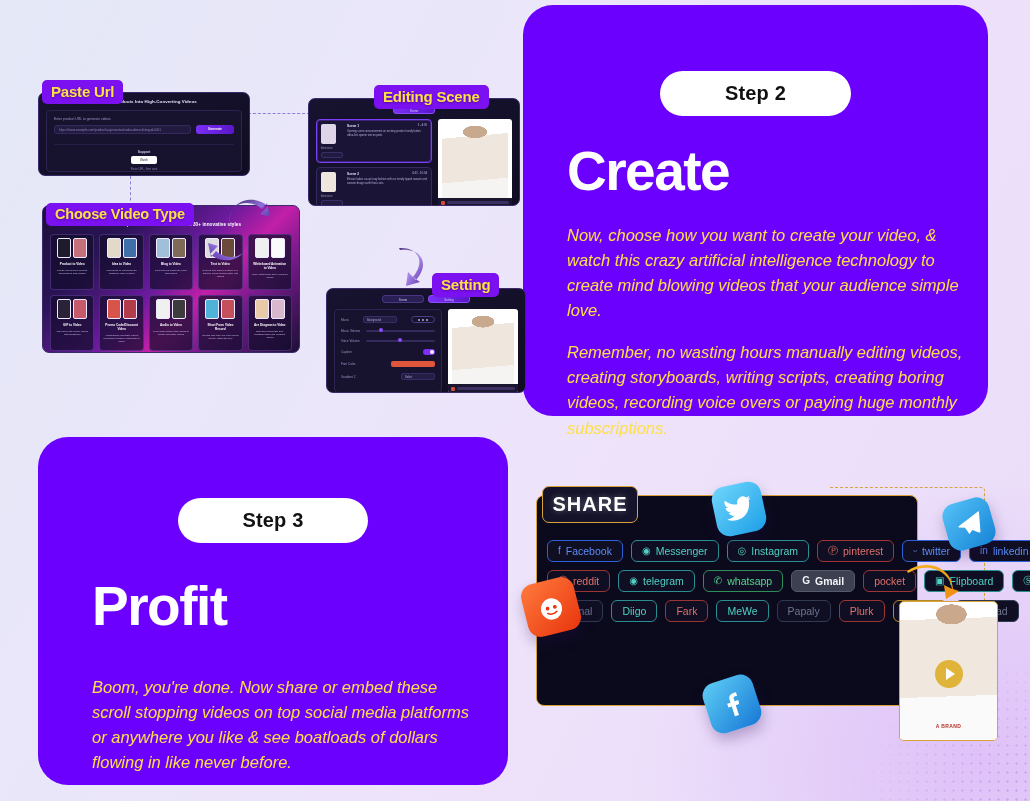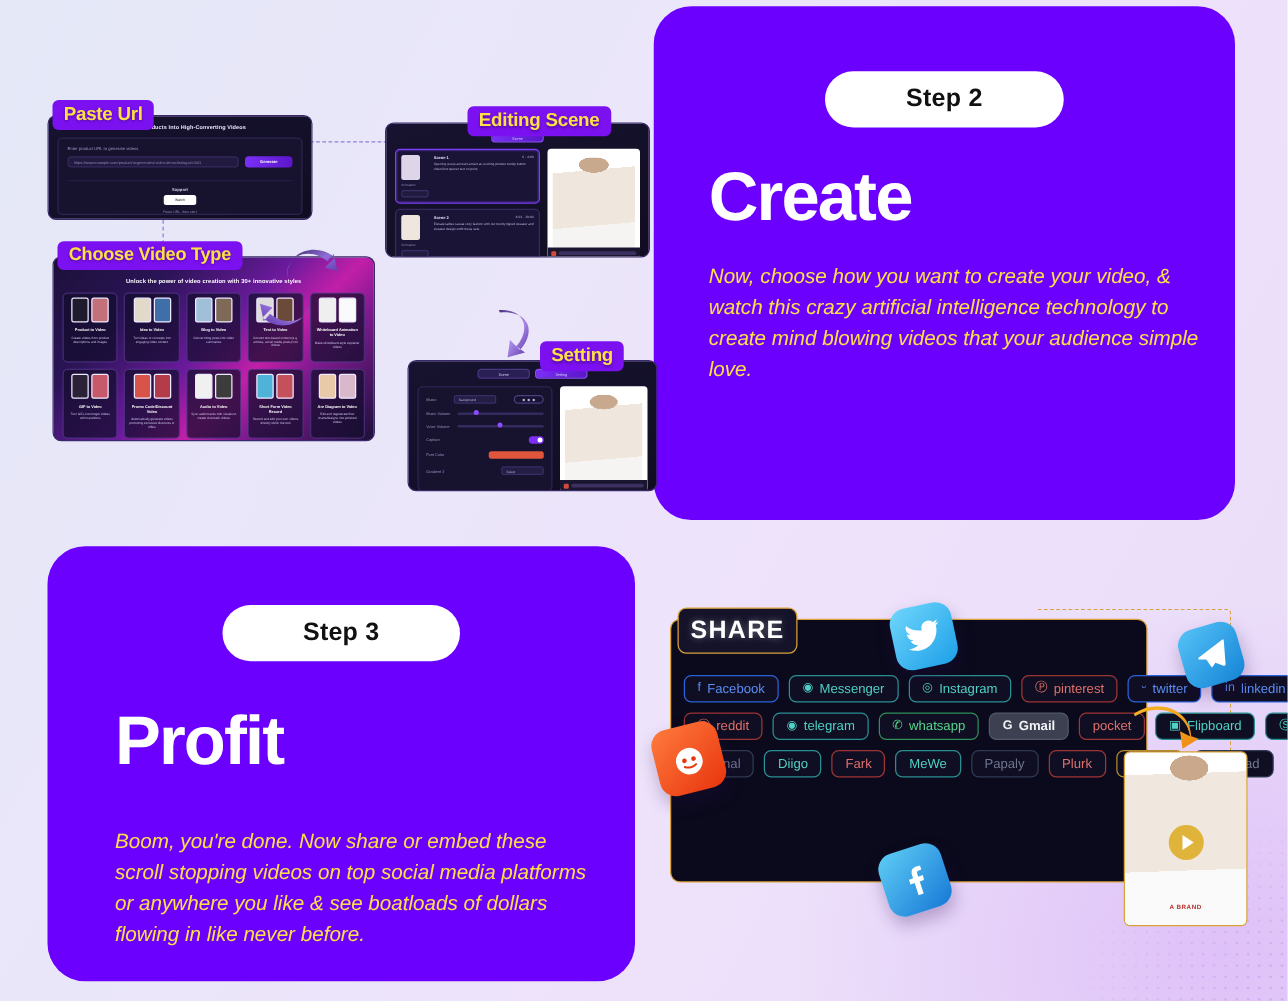--- a/index.html
+++ b/index.html
@@ -21,21 +21,21 @@
     mask-image: radial-gradient(ellipse at 100% 100%, #000 10%, transparent 72%);
     opacity: .75; pointer-events: none;
   }
 
   
   .card {
     position: absolute;
     background: #6B00FF;
     border-radius: 30px;
     color: #fff;
-    padding: 0 24px;
+    padding: 14px 24px;
   }
   #card-step2 { left: 523px; top: 5px; width: 465px; height: 411px; }
   #card-step3 { left: 38px; top: 437px; width: 470px; height: 348px; }
 
   .step-badge {
     display: block;
     margin: 0 auto;
     background: #fff;
     border-radius: 40px;
     text-align: center;
@@ -99,21 +99,21 @@
   .p1-input { flex: 1; height: 9px; background: #221b3f; border: 1px solid #352a5e; border-radius: 3px; color: #8d83b8; font-size: 3.1px; padding: 0 4px; line-height: 9px; overflow: hidden; white-space: nowrap; }
   .p1-btn { width: 38px; height: 9px; background: linear-gradient(90deg,#7b2ff7,#5b16c9); border-radius: 3px; color:#fff; font-size: 3.2px; text-align: center; line-height: 9px; font-weight: 700; }
   .p1-sep { height: 1px; background: #241d44; margin: 10px 0 0; }
   .p1-sup { text-align: center; color: #cfc8ea; font-size: 3.3px; margin-top: 5px; font-weight: 700; }
   .p1-chip { width: 26px; height: 8px; margin: 2px auto 0; background: #fff; border-radius: 2px; color: #222; font-size: 2.8px; text-align: center; line-height: 8px; }
   .p1-note { text-align: center; color: #8d84b4; font-size: 2.8px; margin-top: 3px; }
 
   
   #mock-choose { left: 12px; top: 145px; width: 258px; height: 148px; z-index: 7;
      background: linear-gradient(135deg,#1b1038 0%, #2b1457 26%, #6a1a9c 48%, #c21fa8 62%, #7c1a8e 74%, #1c1038 100%); }
-  #lbl-choose { left: 16px; top: 133px; font-size: 14.5px; }
+  #lbl-choose { left: 16px; top: 143px; font-size: 14.5px; }
   .p2-sub { text-align: center; color: #ffffff; font-size: 4.6px; font-weight: 700; margin-top: 16px; letter-spacing: .1px; }
   .p2-grid { display: grid; grid-template-columns: repeat(5, 1fr); gap: 5px; padding: 7px 7px 0; }
   .p2-cell { background: rgba(20,12,44,.72); border: 1px solid rgba(120,80,190,.45); border-radius: 4px; height: 56px; padding: 3px; }
   .p2-thumbs { display: flex; gap: 2px; justify-content: center; height: 22px; }
   .p2-th { width: 14px; height: 20px; border-radius: 2px; border: 1px solid #efe9ff; background: #cbb8d8; }
   .p2-t { text-align: center; color: #fff; font-size: 3.1px; font-weight: 700; margin-top: 3px; line-height: 1.25; }
   .p2-d { text-align: center; color: #c9bfe4; font-size: 2.5px; margin-top: 2px; line-height: 1.3; }
 
   
   #mock-edit { left: 278px; top: 38px; width: 212px; height: 108px; z-index: 8; }
@@ -490,20 +490,21 @@
         </linearGradient>
       </defs>
     <path d="M6 4 C28 2 36 18 22 34 L14 26 L12 40 L26 36 L19 31 C31 17 26 1 5 2 Z" fill="url(#ag3)"></path>
   </svg>
 </div>
 
 <div class="card" id="card-step2">
   <div class="step-badge">Step 2</div>
   <h1 class="card-title">Create</h1>
   <p class="card-body">Now, choose how you want to create your video, &amp; watch this crazy artificial intelligence technology to create mind blowing videos that your audience simple love.</p>
+  <p class="card-body">Remember, no wasting hours manually editing videos, creating storyboards, writing scripts, creating boring videos, recording voice overs or paying huge monthly subscriptions.</p>
 </div>
 
 <div class="card" id="card-step3">
   <div class="step-badge">Step 3</div>
   <h1 class="card-title">Profit</h1>
   <p class="card-body">Boom, you're done. Now share or embed these scroll stopping videos on top social media platforms or anywhere you like &amp; see boatloads of dollars flowing in like never before.</p>
 </div>
 
 <div id="share-dash"></div>
 

